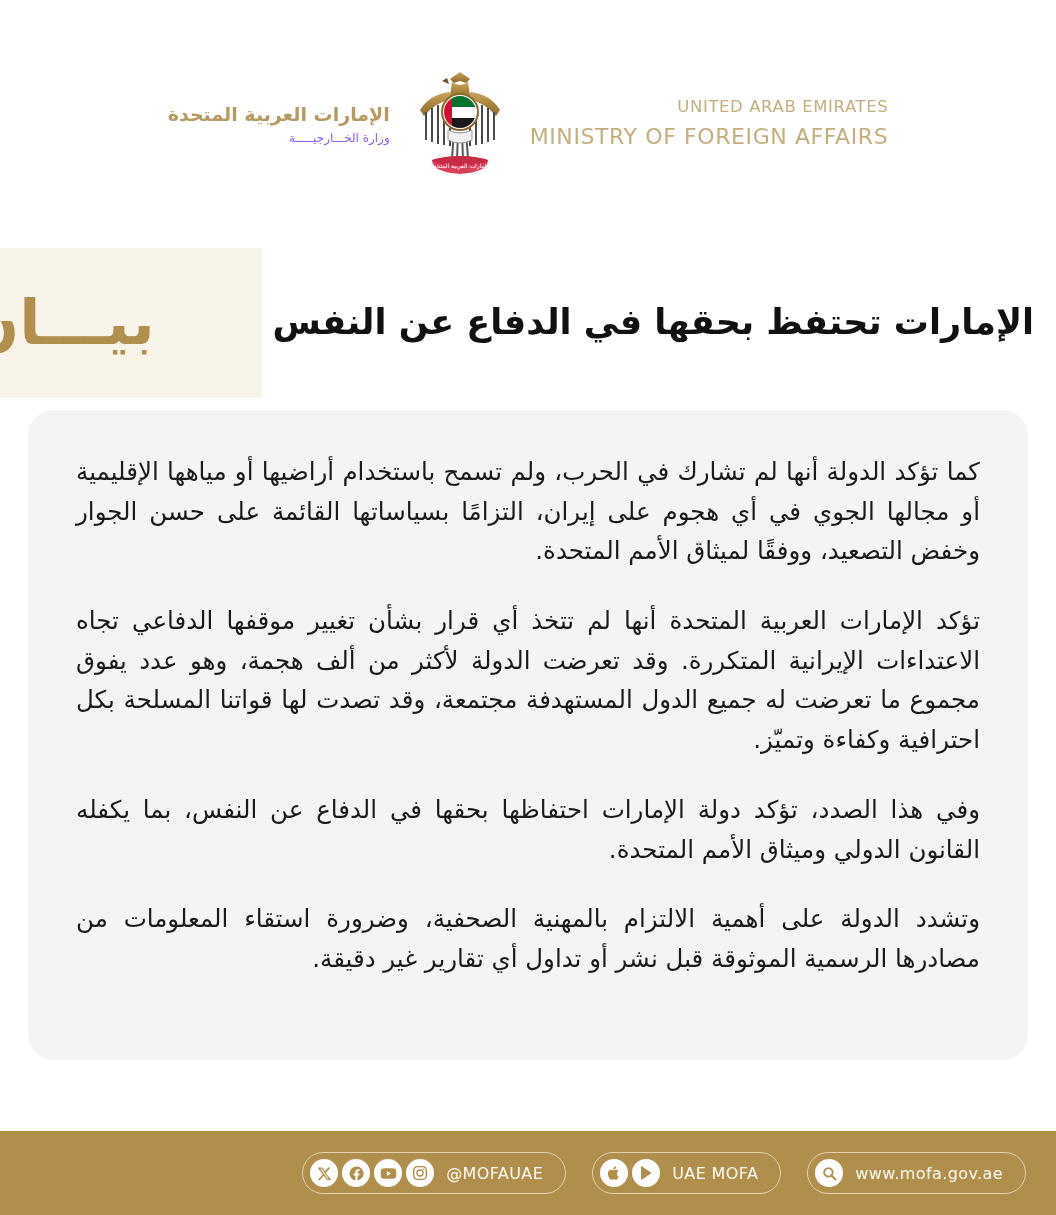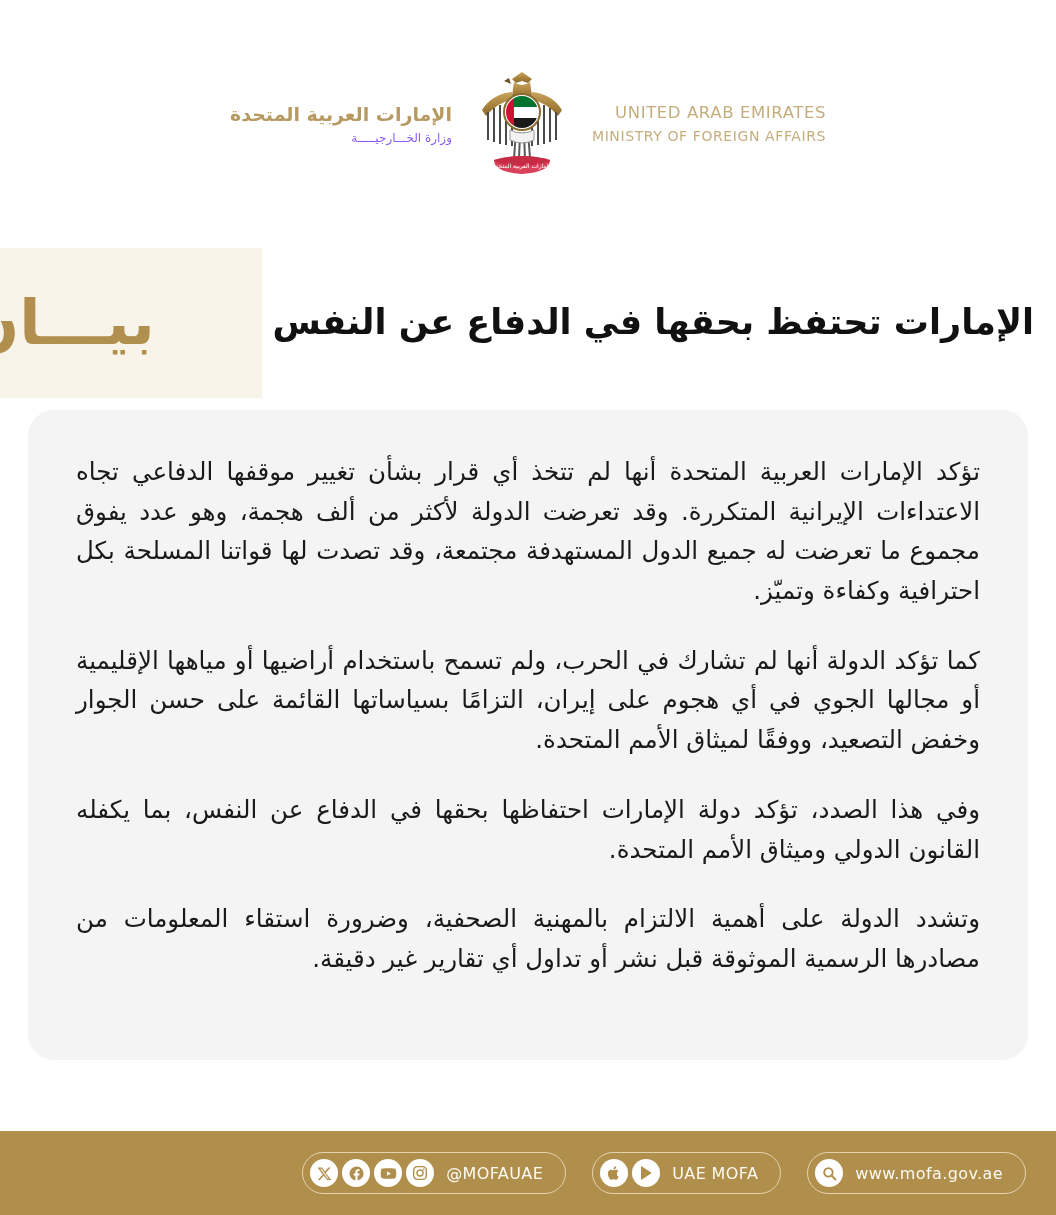--- a/index.html
+++ b/index.html
@@ -28,21 +28,21 @@
   }
   .hdr-en{
     text-align:right;
     direction:ltr;
     color:#c2ab7a;
     font-weight:normal;
     letter-spacing:.6px;
     line-height:1.5;
   }
   .hdr-en .l1{font-size:16.5px;display:block;color:#c5ae7d;}
-  .hdr-en .l2{font-size:14px;display:block;color:#c5ae7d;}
+  .hdr-en .l2{font-size:22px;display:block;color:#c5ae7d;}
 
   .emblem{
     width:92px;height:116px;
     position:relative;
     flex:0 0 auto;
   }
   .hdr-ar{
     direction:rtl;
     text-align:right;
     color:#b79a62;
@@ -248,22 +248,22 @@
 
   <div class="title-row">
     <div class="title-text">الإمارات تحتفظ بحقها في الدفاع عن النفس</div>
     <div class="badge">
       <span class="badge-text">بيـــان</span>
     </div>
     <div class="badge-bar"></div>
   </div>
 
   <div class="card">
+    <p class="para">كما تؤكد الدولة أنها لم تشارك في الحرب، ولم تسمح باستخدام أراضيها أو مياهها الإقليمية أو مجالها الجوي في أي هجوم على إيران، التزامًا بسياساتها القائمة على حسن الجوار وخفض التصعيد، ووفقًا لميثاق الأمم المتحدة.</p>
     <p class="para">تؤكد الإمارات العربية المتحدة أنها لم تتخذ أي قرار بشأن تغيير موقفها الدفاعي تجاه الاعتداءات الإيرانية المتكررة. وقد تعرضت الدولة لأكثر من ألف هجمة، وهو عدد يفوق مجموع ما تعرضت له جميع الدول المستهدفة مجتمعة، وقد تصدت لها قواتنا المسلحة بكل احترافية وكفاءة وتميّز.</p>
-    <p class="para">كما تؤكد الدولة أنها لم تشارك في الحرب، ولم تسمح باستخدام أراضيها أو مياهها الإقليمية أو مجالها الجوي في أي هجوم على إيران، التزامًا بسياساتها القائمة على حسن الجوار وخفض التصعيد، ووفقًا لميثاق الأمم المتحدة.</p>
     <p class="para">وفي هذا الصدد، تؤكد دولة الإمارات احتفاظها بحقها في الدفاع عن النفس، بما يكفله القانون الدولي وميثاق الأمم المتحدة.</p>
     <p class="para">وتشدد الدولة على أهمية الالتزام بالمهنية الصحفية، وضرورة استقاء المعلومات من مصادرها الرسمية الموثوقة قبل نشر أو تداول أي تقارير غير دقيقة.</p>
   </div>
 
   <div class="footer">
 
 
     <div class="f-right">
 
       <div class="pill">

